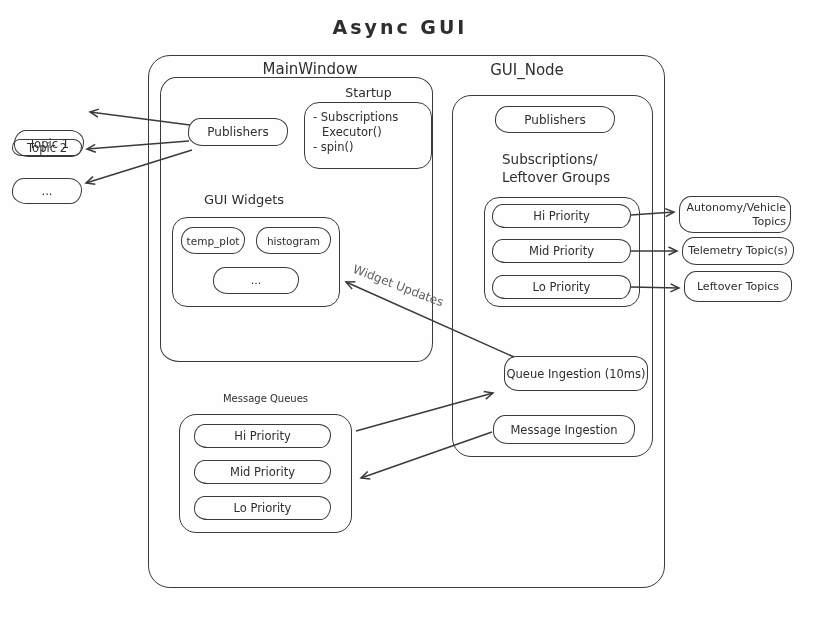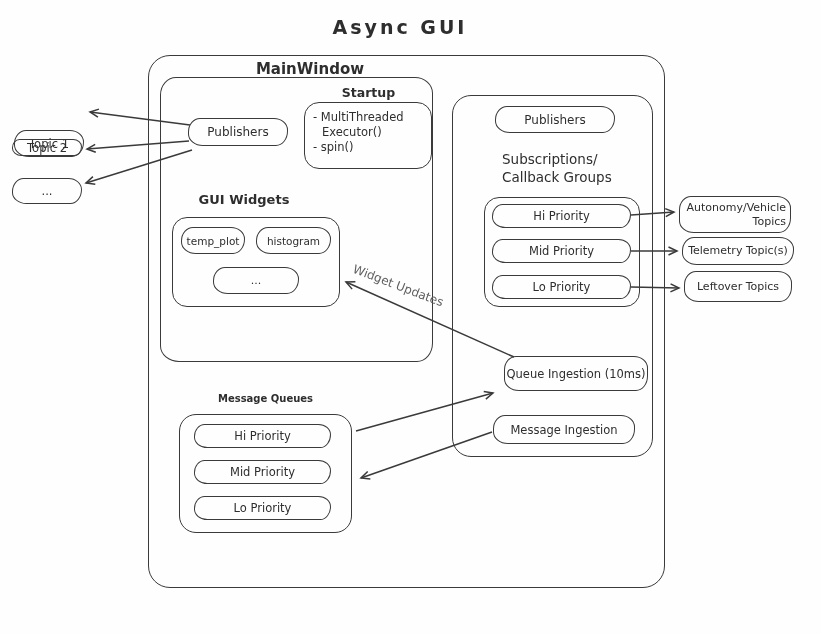--- a/index.html
+++ b/index.html
@@ -10,21 +10,21 @@
   }
   html,body{margin:0;padding:0;}
   body{background:#f4f4f4;}
   .canvas{
     position:relative;width:821px;height:634px;margin:0 auto;
     background:var(--background);
     font-family:"DejaVu Sans","Liberation Sans",sans-serif;
     color:var(--text);overflow:hidden;
   }
   .lbl{position:absolute;white-space:nowrap;}
-  .center{text-align:center;font-weight:bold;}
+  .center{text-align:center;}
   .box{
     position:absolute;border:1.6px solid var(--stroke);
     border-radius:12px 14px 12px 15px / 14px 12px 15px 12px;
     background:transparent;box-sizing:border-box;
     display:flex;align-items:center;justify-content:center;
   }
   .container{
     position:absolute;border:1.6px solid var(--stroke);
     border-radius:16px 18px 16px 19px / 18px 16px 19px 16px;
     background:transparent;box-sizing:border-box;
@@ -58,44 +58,45 @@
   <div class="lbl center" style="left:180px;top:60px;width:260px;font-size:15px;">MainWindow</div>
   <div class="container" style="left:160px;top:77px;width:273px;height:285px;"></div>
 
   <div class="box" style="left:188px;top:118px;width:100px;height:28px;font-size:12px;">
     <span>Publishers</span>
   </div>
 
   <div class="lbl center" style="left:305px;top:85px;width:127px;font-size:12.5px;">Startup</div>
   <div class="box" style="left:304px;top:102px;width:128px;height:67px;border-radius:15px;"></div>
   <div class="startup-body" style="left:313px;top:110px;width:115px;">
-    <div class="startup-item">- MultiThreaded Executor()</div>
+    <div class="startup-item">- Subscriptions Executor()</div>
     <div class="startup-item">- spin()</div>
   </div>
 
   <div class="lbl center" style="left:182px;top:192px;width:124px;font-size:13px;">GUI Widgets</div>
   <div class="container" style="left:172px;top:217px;width:168px;height:90px;border-radius:15px;"></div>
   <div class="box" style="left:181px;top:227px;width:64px;height:27px;font-size:10.5px;">
     <span>temp_plot</span>
   </div>
   <div class="box" style="left:256px;top:227px;width:75px;height:27px;font-size:10.5px;">
     <span>histogram</span>
   </div>
   <div class="box" style="left:213px;top:267px;width:86px;height:27px;font-size:11px;">
     <span>...</span>
   </div>
 
+  <div class="lbl center" style="left:452px;top:61px;width:150px;font-size:15px;">GUI_Node</div>
   <div class="container" style="left:452px;top:95px;width:201px;height:362px;border-radius:19px;"></div>
 
   <div class="box" style="left:495px;top:106px;width:120px;height:27px;font-size:12px;">
     <span>Publishers</span>
   </div>
 
   <div class="lbl pre" style="left:502px;top:150px;width:145px;font-size:13.5px;line-height:18px;white-space:pre-line;">Subscriptions/
-Callback Groups</div>
+Leftover Groups</div>
   <div class="container" style="left:484px;top:197px;width:156px;height:110px;border-radius:15px;"></div>
   <div class="box" style="left:492px;top:204px;width:139px;height:24px;font-size:11.5px;">
     <span>Hi Priority</span>
   </div>
   <div class="box" style="left:492px;top:239px;width:139px;height:24px;font-size:11.5px;">
     <span>Mid Priority</span>
   </div>
   <div class="box" style="left:492px;top:275px;width:139px;height:24px;font-size:11.5px;">
     <span>Lo Priority</span>
   </div>

